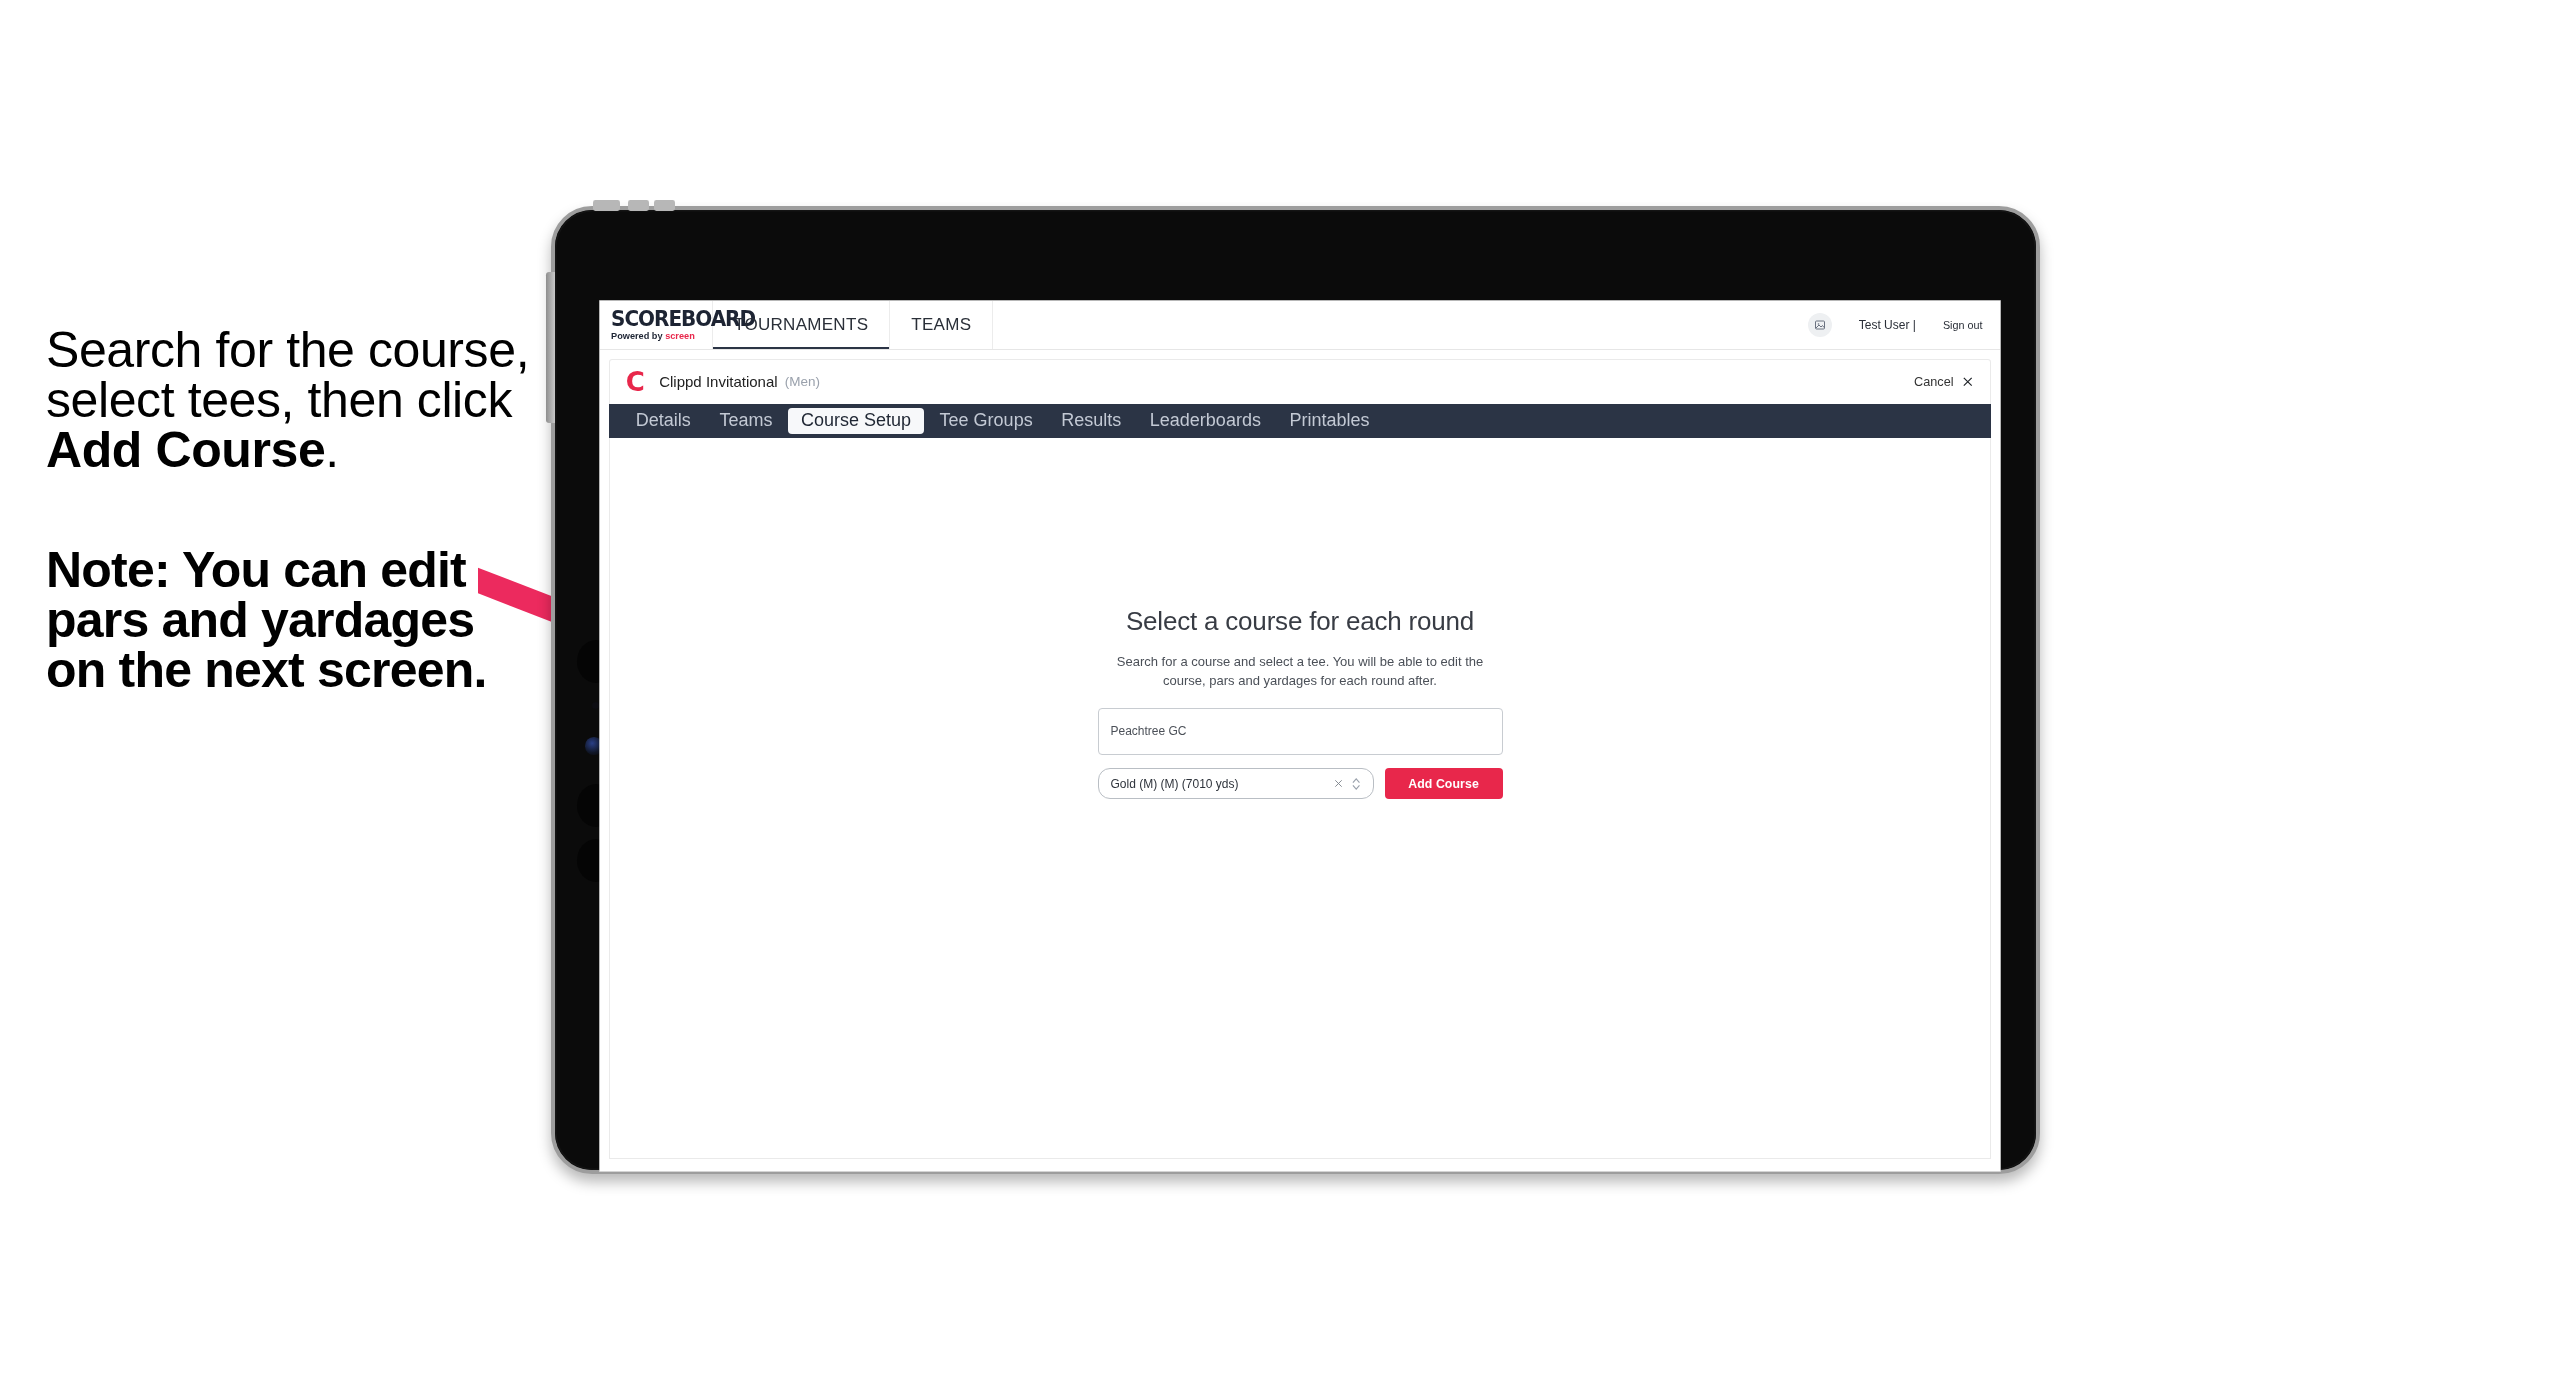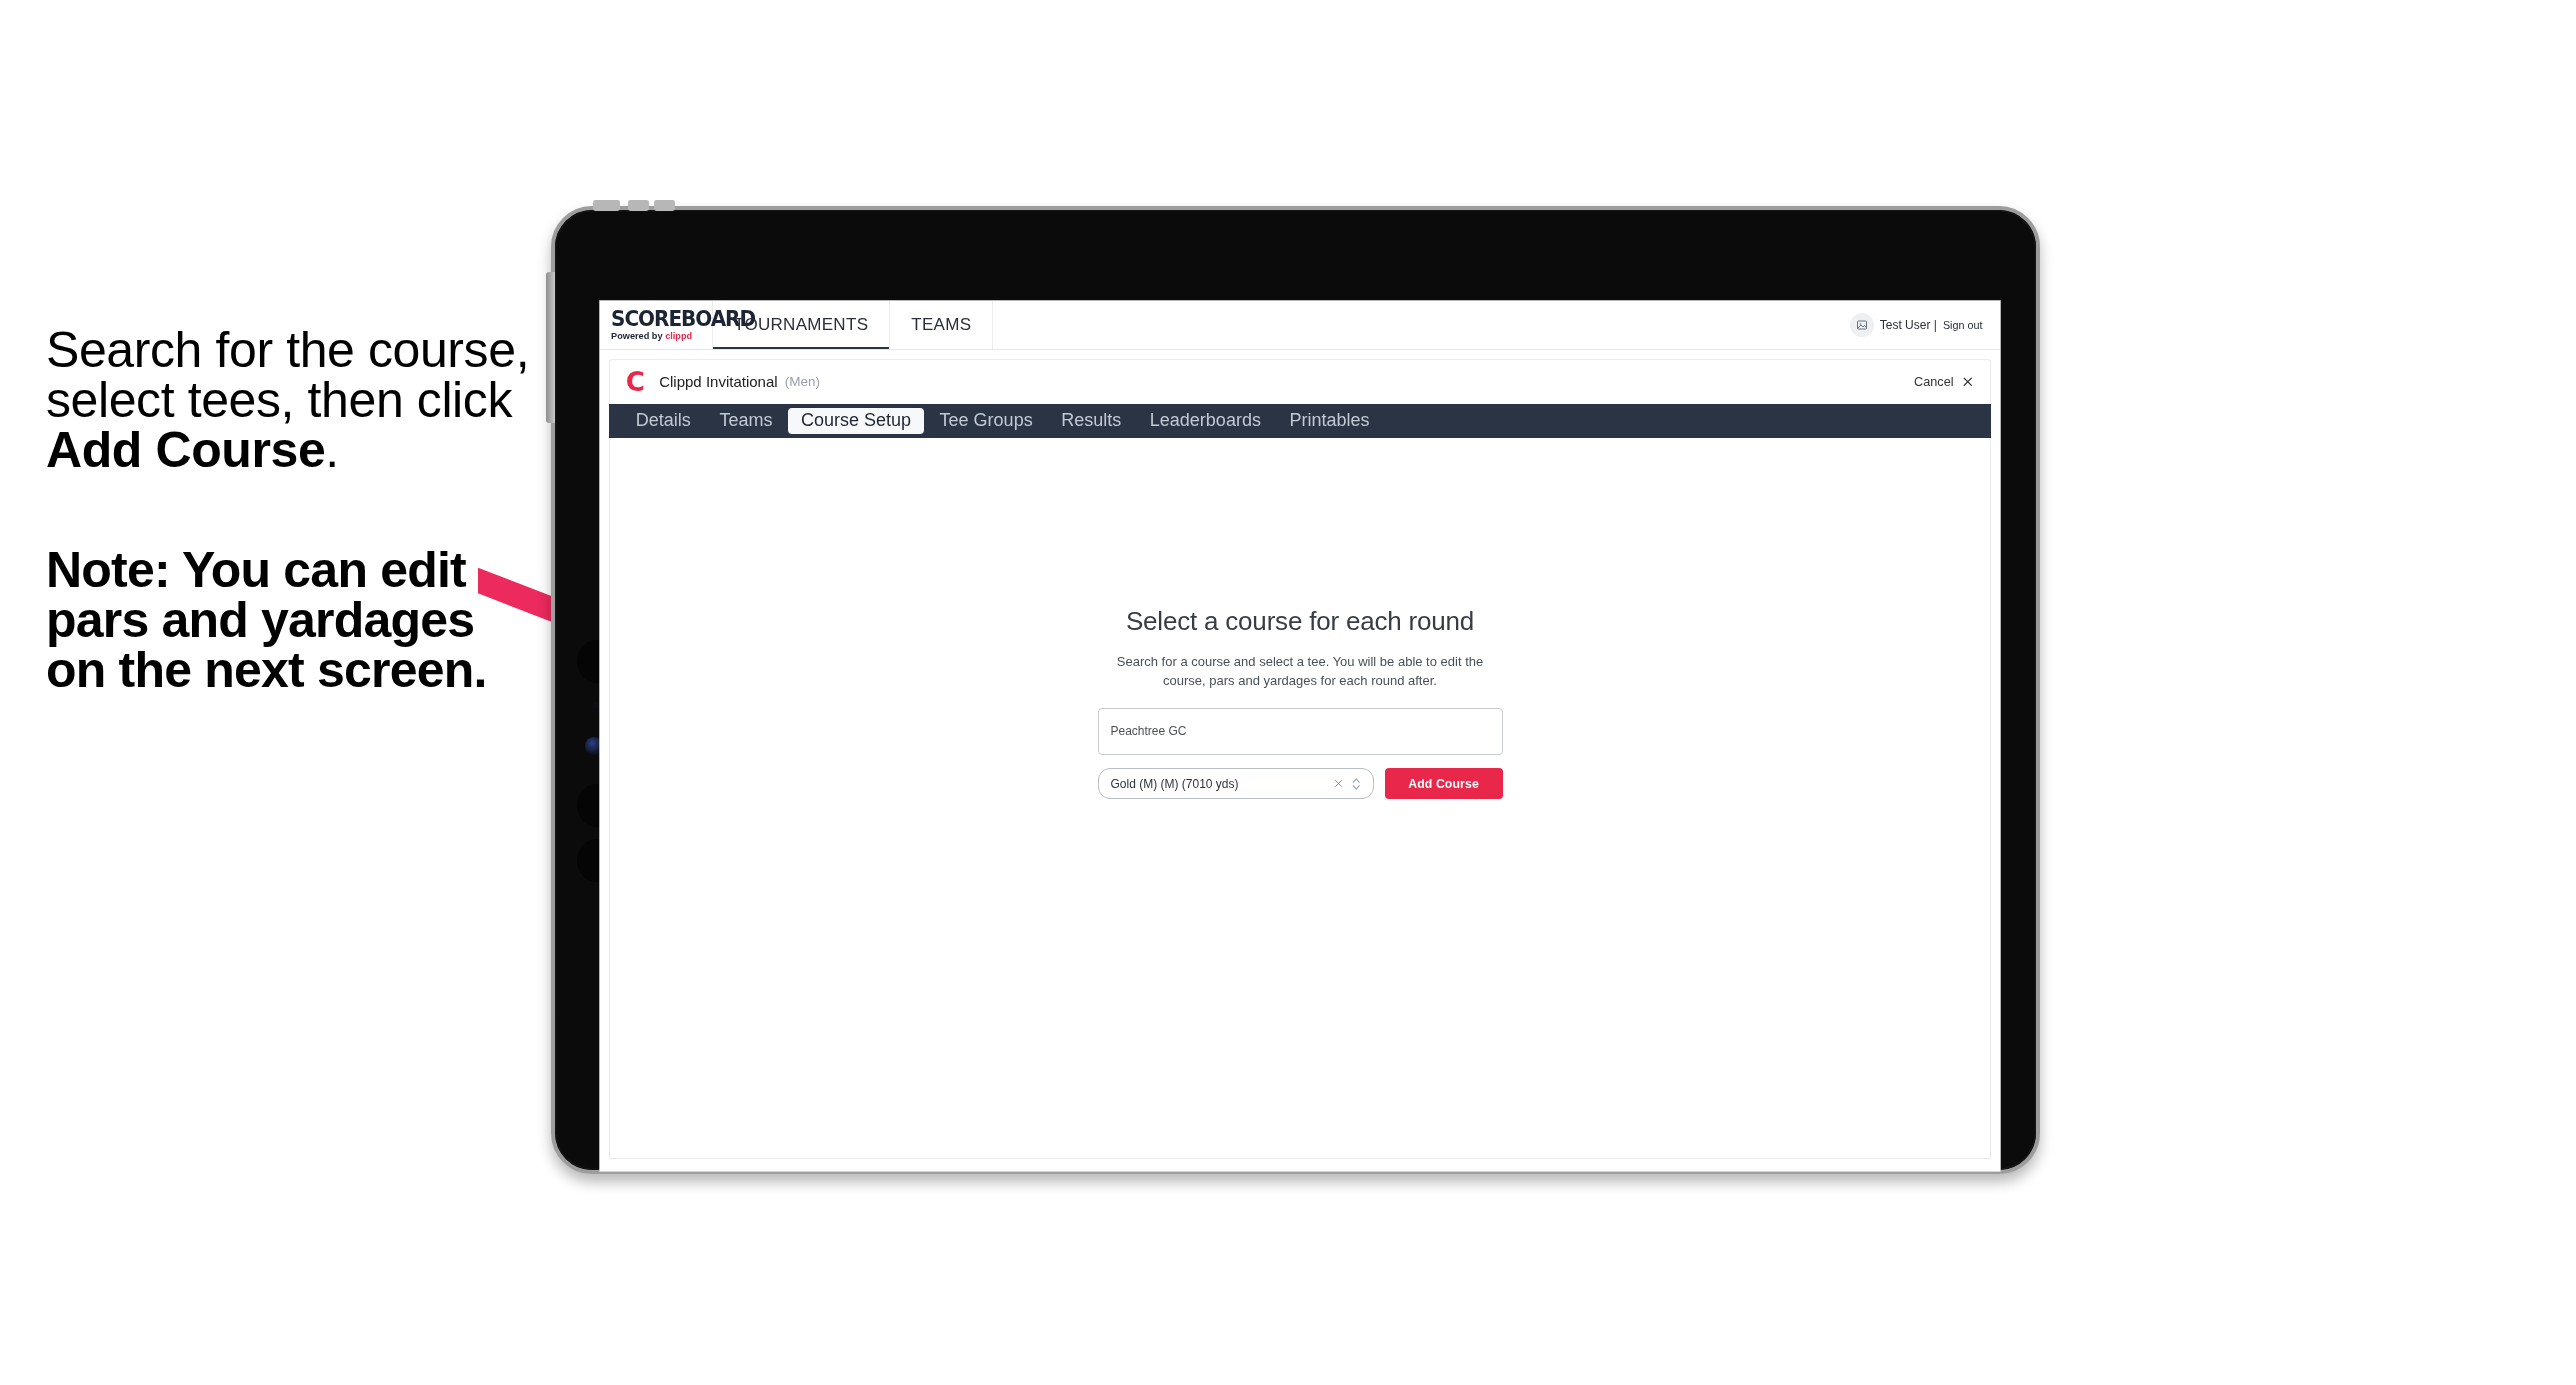--- a/index.html
+++ b/index.html
@@ -130,21 +130,21 @@
     cursor: pointer;
   }
   .topnav-tab.active::after {
     content:"";
     position:absolute; left:0; right:0; bottom:0;
     height:2.4px; background:#2b3445;
   }
   #topbar-spacer { flex: 1; }
   #user-area {
     display:flex; align-items:center;
-    padding-right: 17.5px; gap: 6px;
+    padding-right: 17.5px; gap: 27px;
   }
   #avatar {
     width: 24px; height: 24px;
     border-radius: 50%;
     background: #eef0f2;
     display:flex; align-items:center; justify-content:center;
   }
   #user-name { font-size: 12px; color: #2a2f38; }
   #signout { font-size: 10.8px; color: #2a2f38; cursor:pointer; }
 
@@ -305,21 +305,21 @@
     <div class="lens" id="lens-dot"></div>
     <div class="lens" id="lens-blue"></div>
     <div class="lens" id="lens-2"></div>
     <div class="lens" id="lens-3"></div>
 
     <div id="screen">
 
       <div id="app-topbar">
         <div id="brand">
           <div id="brand-word">SCOREBOARD</div>
-          <div id="brand-sub"><span>Powered by </span><span class="clippd">clippd</span></div>
+          <div id="brand-sub"><span>Powered by </span><span class="clippd">screen</span></div>
         </div>
 
         <div class="topnav-tab active">
           <span>TOURNAMENTS</span>
         </div>
         <div class="topnav-tab">
           <span>TEAMS</span>
         </div>
 
         <div id="topbar-spacer"></div>

